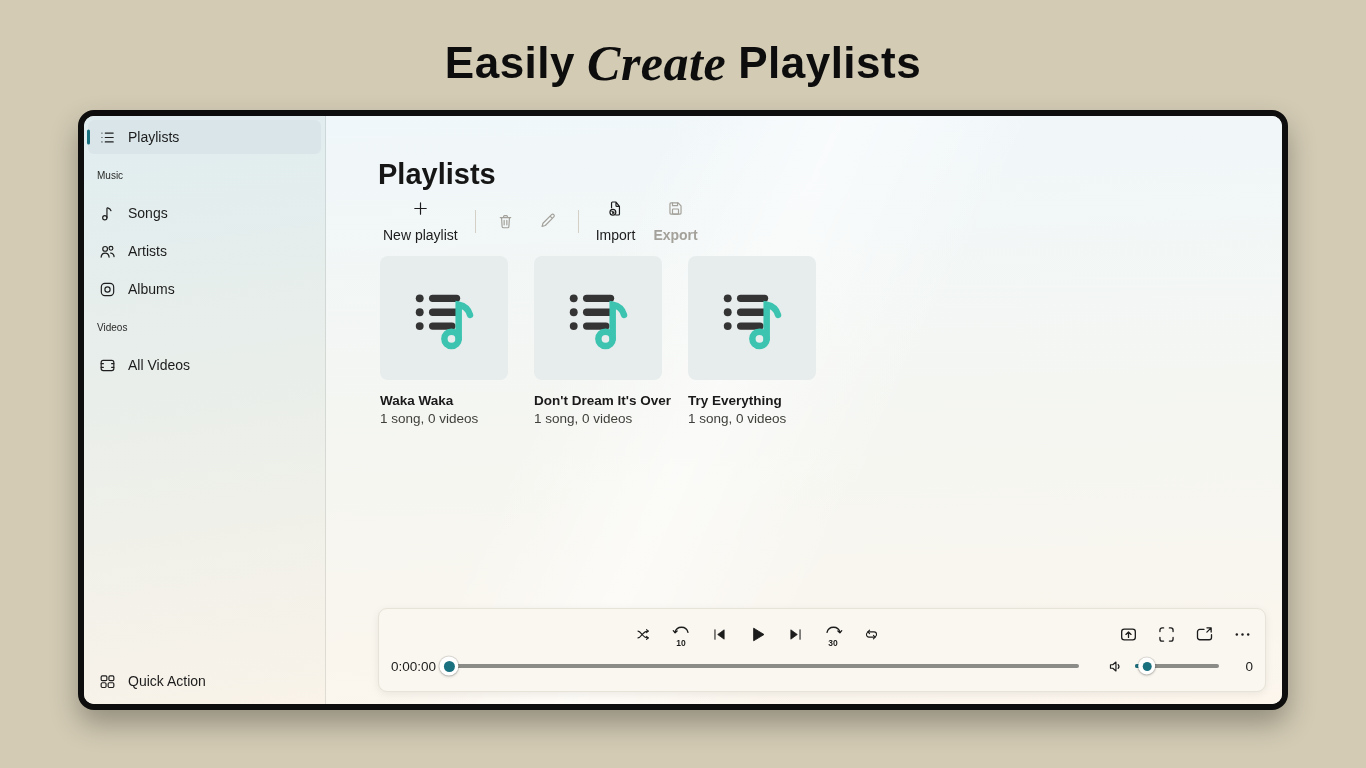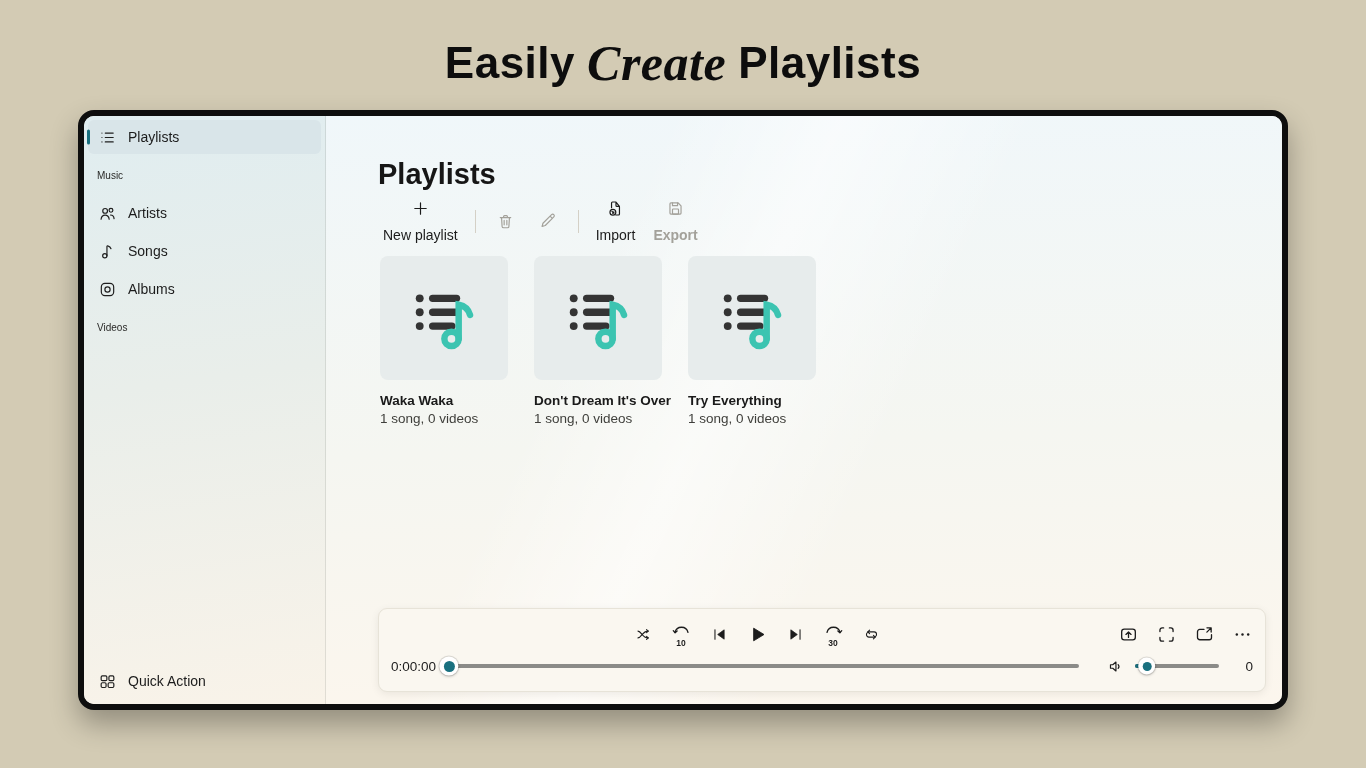--- a/index.html
+++ b/index.html
@@ -248,51 +248,60 @@
           </svg>
       </span>
       <span class="nav-label">Playlists</span>
     </div>
 
     <div class="nav-section">Music</div>
 
     <div class="nav-item">
       <span class="nav-icon">
         <svg viewBox="0 0 24 24">
+            <circle class="stroke" cx="8.6" cy="17.4" r="2.7"></circle>
+            <path class="stroke" d="M11.3 17.4V5.6c0-.6.5-1 1.1-.8 1.7.4 3.4 1.5 4 3.7"></path>
+          </svg>
+      </span>
+      <span class="nav-label">Songs</span>
+    </div>
+
+    <div class="nav-item">
+      <span class="nav-icon">
+        <svg viewBox="0 0 24 24">
             <circle class="stroke" cx="9" cy="8.7" r="3"></circle>
             <path class="stroke" d="M3.9 19.2c.4-3.3 2.6-5.1 5.1-5.1s4.7 1.8 5.1 5.1"></path>
             <circle class="stroke" cx="16.4" cy="8" r="2.4"></circle>
             <path class="stroke" d="M15.8 13.9c2.6.1 4.2 1.9 4.5 4.5"></path>
           </svg>
       </span>
       <span class="nav-label">Artists</span>
     </div>
 
     <div class="nav-item">
       <span class="nav-icon">
         <svg viewBox="0 0 24 24">
-            <circle class="stroke" cx="8.6" cy="17.4" r="2.7"></circle>
-            <path class="stroke" d="M11.3 17.4V5.6c0-.6.5-1 1.1-.8 1.7.4 3.4 1.5 4 3.7"></path>
+            <rect class="stroke" x="4.2" y="4.2" width="15.6" height="15.6" rx="4.5"></rect>
+            <circle class="stroke" cx="12" cy="12" r="3.3"></circle>
           </svg>
       </span>
-      <span class="nav-label">Songs</span>
-    </div>
+      <span class="nav-label">Albums</span>
+    </div>
+
+    <div class="nav-section">Videos</div>
 
     <div class="nav-item">
       <span class="nav-icon">
         <svg viewBox="0 0 24 24">
-            <rect class="stroke" x="4.2" y="4.2" width="15.6" height="15.6" rx="4.5"></rect>
-            <circle class="stroke" cx="12" cy="12" r="3.3"></circle>
+            <rect class="stroke" x="4" y="5.6" width="16" height="12.8" rx="2.6"></rect>
+            <path class="stroke" d="M4 9.7h2.8M4 14.3h2.8M17.2 9.7H20M17.2 14.3H20"></path>
           </svg>
       </span>
-      <span class="nav-label">Albums</span>
-    </div>
-
-    <div class="nav-section">Videos</div>
-
+      <span class="nav-label">All Videos</span>
+    </div>
 
     <div class="sidebar-spacer"></div>
 
     <div class="nav-item">
       <span class="nav-icon">
         <svg viewBox="0 0 24 24">
             <rect class="stroke" x="4" y="5" width="7.2" height="6" rx="1.5"></rect>
             <rect class="stroke" x="13.8" y="5" width="6.2" height="6" rx="1.5"></rect>
             <rect class="stroke" x="4" y="13.6" width="6.2" height="6" rx="1.5"></rect>
             <rect class="stroke" x="12.8" y="13.6" width="7.2" height="6" rx="1.5"></rect>

